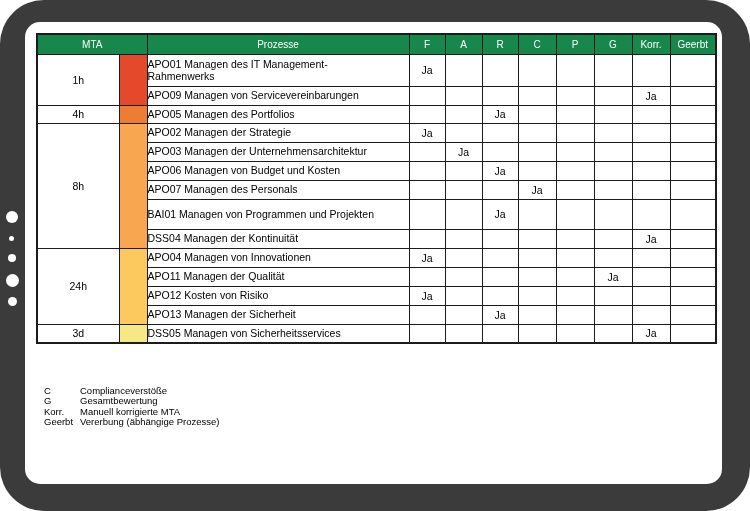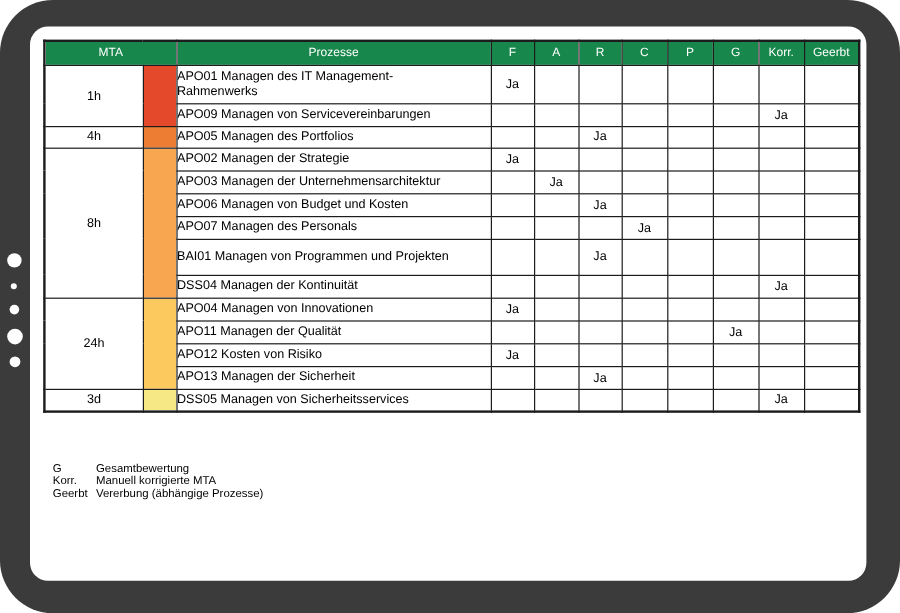--- a/index.html
+++ b/index.html
@@ -241,19 +241,20 @@
               <td class="mark"></td>
               <td class="mark"></td>
               <td class="mark"></td>
               <td class="mark"></td>
               <td class="mark">Ja</td>
               <td class="mark"></td>
             </tr>
           </tbody>
         </table>
       <div class="legend">
+          <div class="legend-row"><span class="lkey">C</span><span class="llabel">Complianceverstöße</span></div>
           <div class="legend-row"><span class="lkey">G</span><span class="llabel">Gesamtbewertung</span></div>
           <div class="legend-row"><span class="lkey">Korr.</span><span class="llabel">Manuell korrigierte MTA</span></div>
           <div class="legend-row"><span class="lkey">Geerbt</span><span class="llabel">Vererbung (äbhängige Prozesse)</span></div>
         </div>
     </div>
   </div>
 </div>
 
 </body></html>

